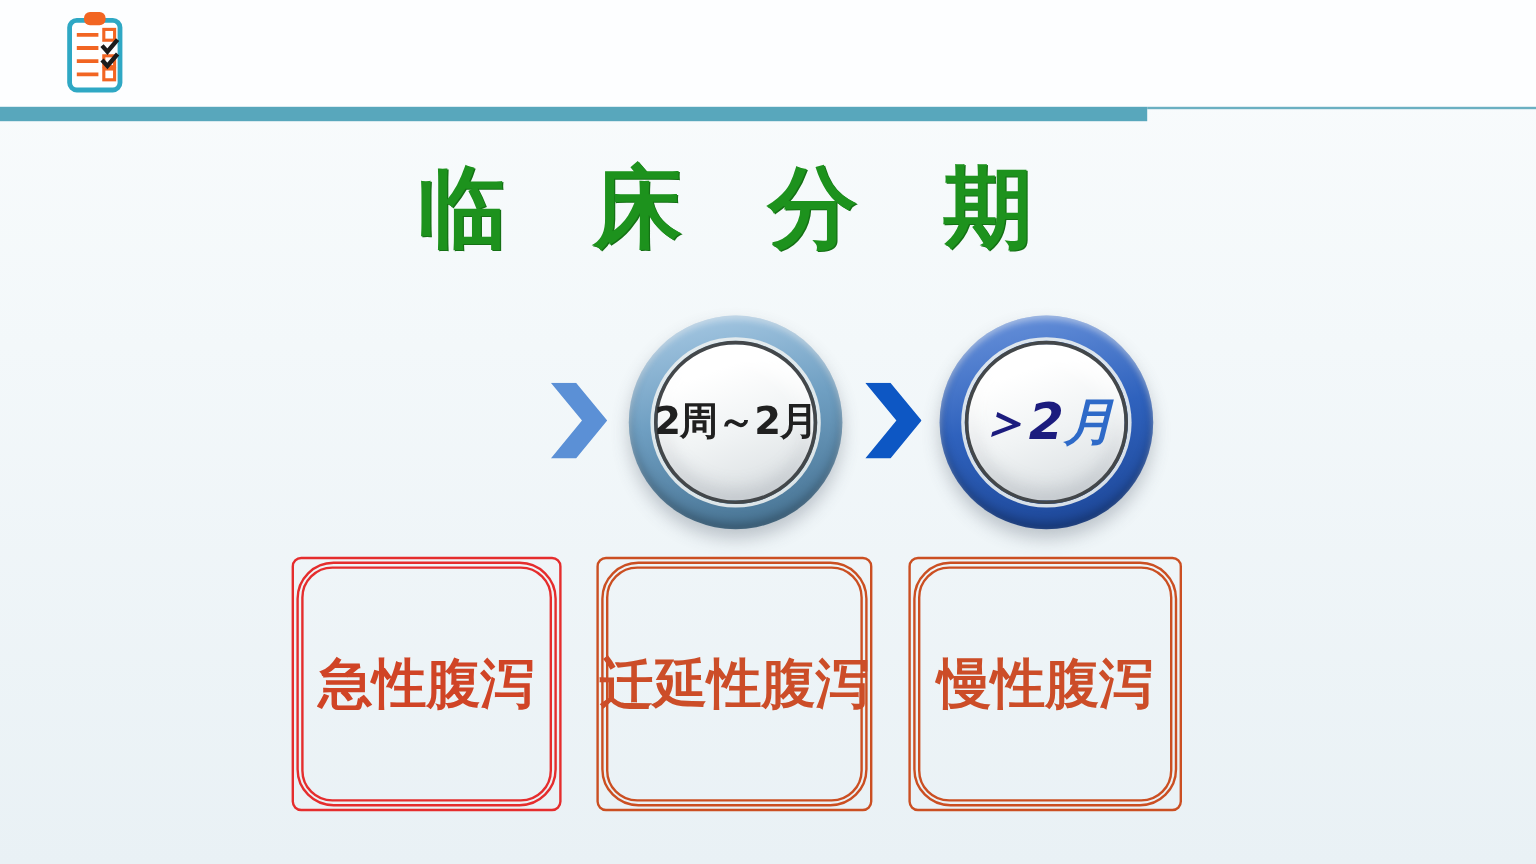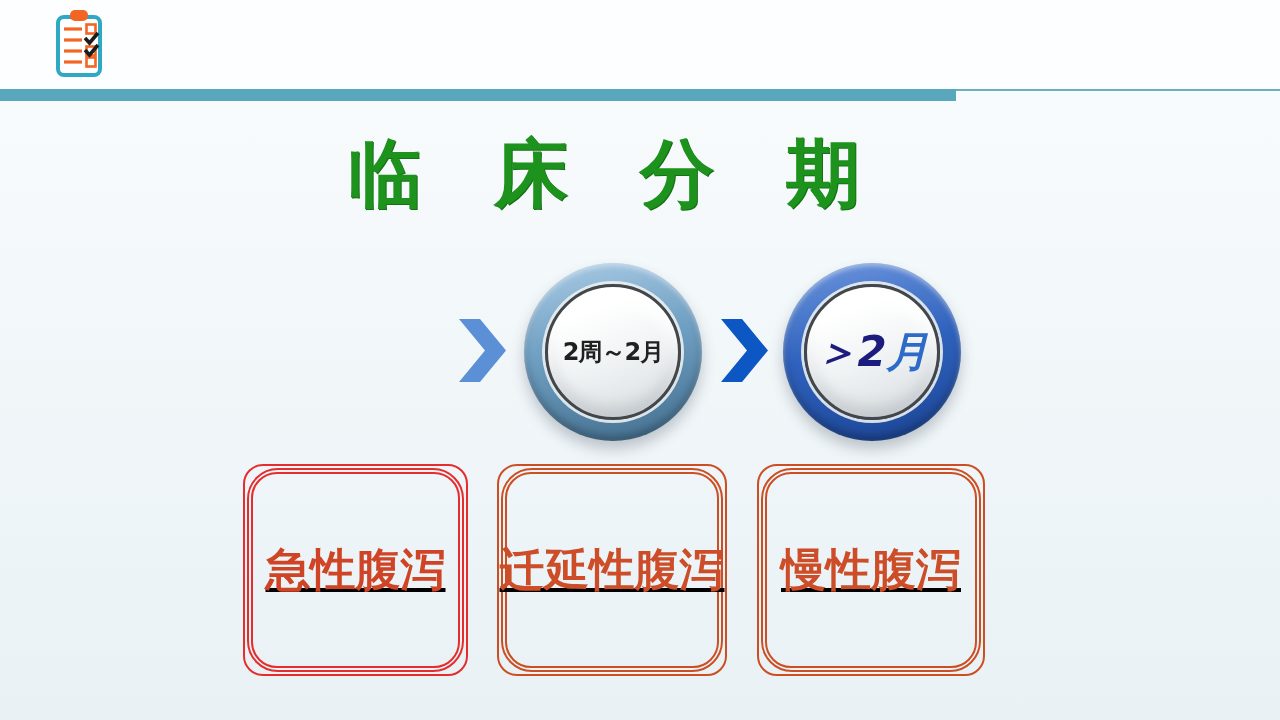--- a/index.html
+++ b/index.html
@@ -18,30 +18,30 @@
          box-shadow:0 8px 14px rgba(70,80,95,.30), inset 0 3px 5px rgba(255,255,255,.45), inset 0 -5px 9px rgba(0,0,0,.28);}
   .stage-1{left:265px;background:linear-gradient(168deg,#b18ea3 0%,#8c5b77 38%,#74415c 65%,#5a2c46 100%);}
   .stage-2{left:524px;background:linear-gradient(168deg,#abcce6 0%,#6f9fc2 45%,#527fa0 80%,#44708f 100%);}
   .stage-3{left:783px;background:linear-gradient(168deg,#6d96dd 0%,#2f62bd 48%,#1b4494 100%);font-style:italic;}
   .stage-inner{position:absolute;inset:21px;border-radius:50%;border:3px solid #43474a;
          background:linear-gradient(160deg,#ffffff 22%,#f0f3f4 55%,#d6dbde 100%);
          box-shadow:0 0 0 3px rgba(235,239,240,.9), inset 0 14px 16px rgba(255,255,255,.95), inset 0 -10px 14px rgba(128,138,148,.28);
          display:flex;align-items:center;justify-content:center;white-space:nowrap;}
   .stage-label{font-weight:bold;}
   .lbl-1{font-size:40px;color:#431317;}
-  .lbl-2{font-size:24px;letter-spacing:-1px;color:#202020;}
+  .lbl-2{font-size:32px;letter-spacing:-1px;color:#202020;}
   .lbl-3{font-size:42px;}
   .lbl-3 .p1{color:#1c1c7e;}
   .lbl-3 .p2{color:#2e6ac8;}
   
   .arrow{position:absolute;top:319px;width:47px;height:63px;}
   .arrow-1{left:459px;}
   .arrow-2{left:721px;}
   
-  .cat{position:absolute;top:464px;height:212px;box-sizing:border-box;border-radius:20px;border:2px solid;padding:2px;text-decoration:underline;}
+  .cat{position:absolute;top:464px;height:212px;box-sizing:border-box;border-radius:8px;border:2px solid;padding:2px;}
   .cat-mid{box-sizing:border-box;height:100%;border-radius:31px;border:2px solid;padding:2px;}
   .cat-in{box-sizing:border-box;height:100%;border-radius:26px;border:2px solid;display:flex;align-items:center;justify-content:center;}
   .cat-1{left:243px;width:225px;border-color:#e52d2d;}
   .cat-1 .cat-mid,.cat-1 .cat-in{border-color:#e52d2d;}
   .cat-2{left:497px;width:230px;border-color:#cb4f22;}
   .cat-2 .cat-mid,.cat-2 .cat-in{border-color:#cb4f22;}
   .cat-3{left:757px;width:228px;border-color:#cb4f22;}
   .cat-3 .cat-mid,.cat-3 .cat-in{border-color:#cb4f22;}
   .cat-label{font-weight:bold;font-size:45px;white-space:nowrap;}
   .cl-1{color:#d04426;}

